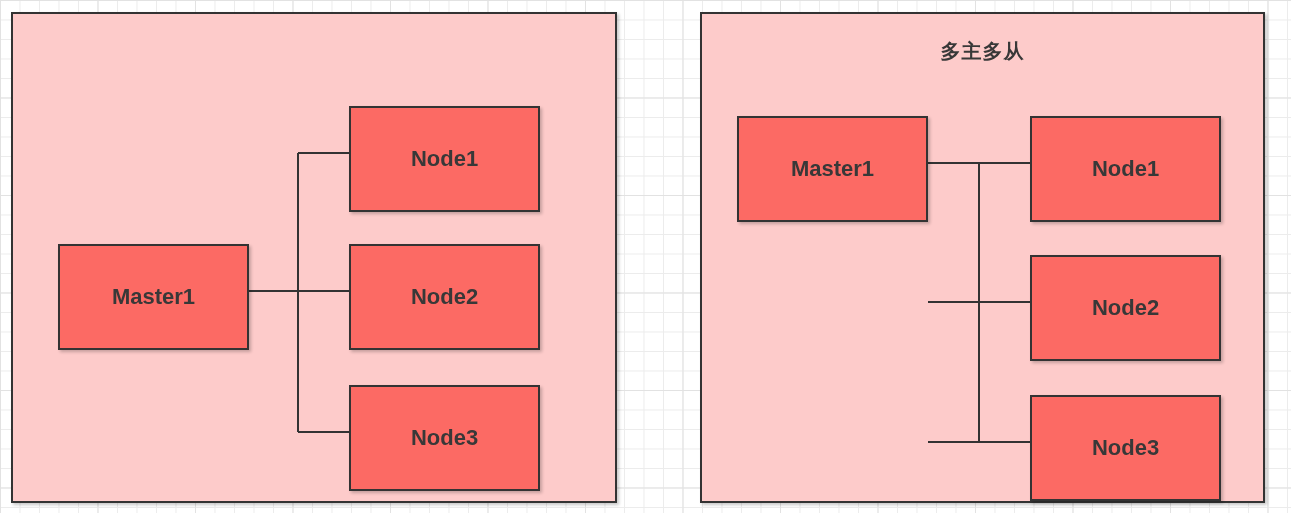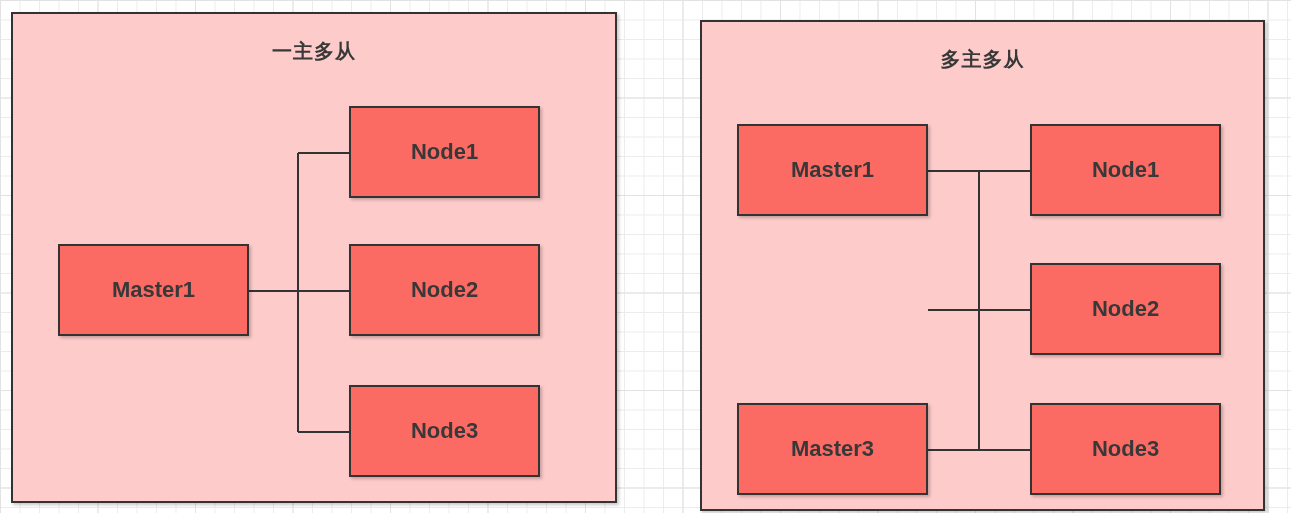--- a/index.html
+++ b/index.html
@@ -28,58 +28,56 @@
     background:var(--group-fill);
     border:2px solid var(--stroke);
     box-shadow:2px 2px 3px rgba(0,0,0,0.22);
   }
   .group-title{
     position:absolute;left:0;right:0;top:24px;
     text-align:center;font-size:20px;font-weight:bold;color:var(--text);
     letter-spacing:1px;
   }
   .node{
-    position:absolute;width:191px;height:92px;
+    position:absolute;width:191px;height:106px;
     background:var(--node-fill);
     border:2px solid var(--stroke);
     box-shadow:2px 2px 3px rgba(0,0,0,0.22);
     display:flex;align-items:center;justify-content:center;
     font-size:22px;font-weight:bold;color:var(--text);
   }
   .edge{position:absolute;background:var(--stroke);}
   .edge.h{height:2px;}
   .edge.v{width:2px;}
 </style>
 </head>
 <body>
 
 <div class="canvas">
 
   <div class="group" style="left:11px;top:12px;width:606px;height:491px">
-    <div class="group-title">一主多从</div>
 
     <div class="edge v" style="left:284px;top:139px;height:279px"></div>
     <div class="edge h" style="left:285px;top:138px;width:51px"></div>
     <div class="edge h" style="left:236px;top:276px;width:100px"></div>
     <div class="edge h" style="left:285px;top:417px;width:51px"></div>
 
     <div class="node" style="left:45px;top:230px">Master1</div>
     <div class="node" style="left:336px;top:92px">Node1</div>
     <div class="node" style="left:336px;top:230px">Node2</div>
     <div class="node" style="left:336px;top:371px">Node3</div>
   </div>
 
-  <div class="group" style="left:700px;top:20px;width:565px;height:491px">
+  <div class="group" style="left:700px;top:12px;width:565px;height:491px">
     <div class="group-title">多主多从</div>
 
     <div class="edge v" style="left:276px;top:149px;height:279px"></div>
     <div class="edge h" style="left:226px;top:148px;width:102px"></div>
     <div class="edge h" style="left:226px;top:287px;width:102px"></div>
     <div class="edge h" style="left:226px;top:427px;width:102px"></div>
 
     <div class="node" style="left:35px;top:102px">Master1</div>
-    <div class="node" style="left:35px;top:381px">Master3</div>
     <div class="node" style="left:328px;top:102px">Node1</div>
     <div class="node" style="left:328px;top:241px">Node2</div>
     <div class="node" style="left:328px;top:381px">Node3</div>
   </div>
 
 </div>
 
 </body></html>

